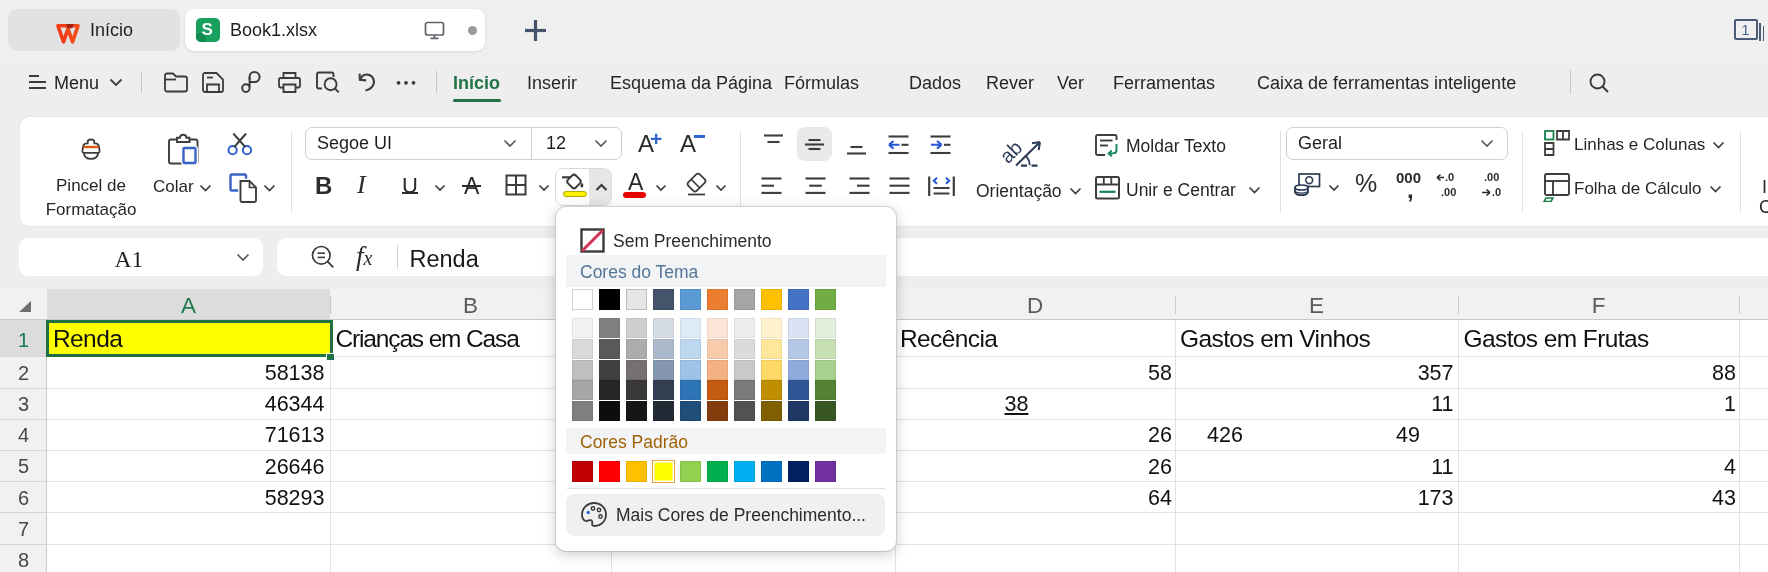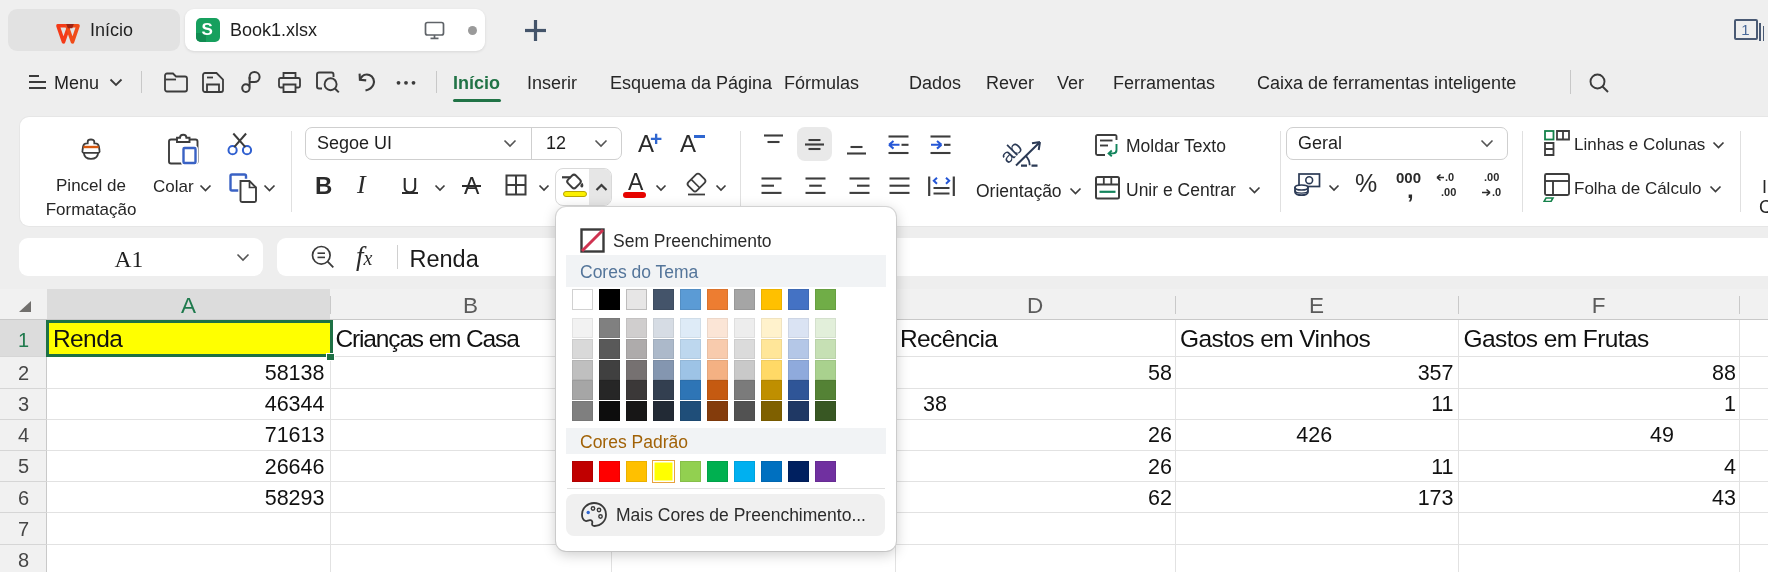--- a/index.html
+++ b/index.html
@@ -526,32 +526,32 @@
 <div class="abs txt" style="left:335.5px;top:326.8px;font-size:24.5px;line-height:24.5px;letter-spacing:-1.15px;color:#111111;">Crianças em Casa</div>
 <div class="abs txt" style="left:900px;top:326.8px;font-size:24.5px;line-height:24.5px;letter-spacing:-0.6px;color:#111111;">Recência</div>
 <div class="abs txt" style="left:1180px;top:326.8px;font-size:24.5px;line-height:24.5px;letter-spacing:-0.6px;color:#111111;">Gastos em Vinhos</div>
 <div class="abs txt" style="left:1463.5px;top:326.8px;font-size:24.5px;line-height:24.5px;letter-spacing:-0.6px;color:#111111;">Gastos em Frutas</div>
 <div class="abs txt" style="left:47px;top:363px;width:277.5px;text-align:right;font-size:21.5px;line-height:21.5px;color:#111111;">58138</div>
 <div class="abs txt" style="left:47px;top:394.2px;width:277.5px;text-align:right;font-size:21.5px;line-height:21.5px;color:#111111;">46344</div>
 <div class="abs txt" style="left:47px;top:425.4px;width:277.5px;text-align:right;font-size:21.5px;line-height:21.5px;color:#111111;">71613</div>
 <div class="abs txt" style="left:47px;top:456.6px;width:277.5px;text-align:right;font-size:21.5px;line-height:21.5px;color:#111111;">26646</div>
 <div class="abs txt" style="left:47px;top:487.8px;width:277.5px;text-align:right;font-size:21.5px;line-height:21.5px;color:#111111;">58293</div>
 <div class="abs txt" style="left:895px;top:363px;width:277px;text-align:right;font-size:21.5px;line-height:21.5px;color:#111111;">58</div>
-<div class="abs txt" style="left:923px;top:394.2px;width:277px;text-align:left;font-size:21.5px;line-height:21.5px;color:#111111;">38</div>
+<div class="abs txt" style="left:878px;top:394.2px;width:277px;text-align:center;font-size:21.5px;line-height:21.5px;color:#111111;text-decoration:underline;">38</div>
 <div class="abs txt" style="left:895px;top:425.4px;width:277px;text-align:right;font-size:21.5px;line-height:21.5px;color:#111111;">26</div>
 <div class="abs txt" style="left:895px;top:456.6px;width:277px;text-align:right;font-size:21.5px;line-height:21.5px;color:#111111;">26</div>
-<div class="abs txt" style="left:895px;top:487.8px;width:277px;text-align:right;font-size:21.5px;line-height:21.5px;color:#111111;">62</div>
+<div class="abs txt" style="left:895px;top:487.8px;width:277px;text-align:right;font-size:21.5px;line-height:21.5px;color:#111111;">64</div>
 <div class="abs txt" style="left:1175px;top:363px;width:278.5px;text-align:right;font-size:21.5px;line-height:21.5px;color:#111111;">357</div>
 <div class="abs txt" style="left:1175px;top:394.2px;width:278.5px;text-align:right;font-size:21.5px;line-height:21.5px;color:#111111;">11</div>
-<div class="abs txt" style="left:1175px;top:425.4px;width:278.5px;text-align:center;font-size:21.5px;line-height:21.5px;color:#111111;">426</div>
+<div class="abs txt" style="left:1175px;top:425.4px;width:278.5px;text-align:left;font-size:21.5px;line-height:21.5px;color:#111111;padding-left:32px;">426</div>
 <div class="abs txt" style="left:1175px;top:456.6px;width:278.5px;text-align:right;font-size:21.5px;line-height:21.5px;color:#111111;">11</div>
 <div class="abs txt" style="left:1175px;top:487.8px;width:278.5px;text-align:right;font-size:21.5px;line-height:21.5px;color:#111111;">173</div>
 <div class="abs txt" style="left:1458px;top:363px;width:278px;text-align:right;font-size:21.5px;line-height:21.5px;color:#111111;">88</div>
 <div class="abs txt" style="left:1458px;top:394.2px;width:278px;text-align:right;font-size:21.5px;line-height:21.5px;color:#111111;">1</div>
-<div class="abs txt" style="left:1396px;top:425.4px;width:278px;text-align:right;font-size:21.5px;line-height:21.5px;color:#111111;">49</div>
+<div class="abs txt" style="left:1396px;top:425.4px;width:278px;text-align:left;font-size:21.5px;line-height:21.5px;color:#111111;">49</div>
 <div class="abs txt" style="left:1458px;top:456.6px;width:278px;text-align:right;font-size:21.5px;line-height:21.5px;color:#111111;">4</div>
 <div class="abs txt" style="left:1458px;top:487.8px;width:278px;text-align:right;font-size:21.5px;line-height:21.5px;color:#111111;">43</div>
 <div class="abs" style="left:45.5px;top:320px;width:287px;height:37px;background:#ffff00;border:3px solid #1e7145;box-sizing:border-box;"></div>
 <div class="abs txt" style="left:53px;top:326.8px;font-size:24.5px;line-height:24.5px;letter-spacing:-0.6px;color:#111111;">Renda</div>
 <div class="abs" style="left:326px;top:352.5px;width:6.5px;height:6.5px;background:#1e7145;border:1.5px solid #ffffff;box-sizing:content-box;"></div>
 
 <div class="abs" style="left:556px;top:207px;width:340px;height:344px;background:#ffffff;border-radius:10px;box-shadow:0 3px 14px rgba(0,0,0,0.22),0 0 0 1px #e2e2e2;"></div>
 <div class="abs" style="left:580px;top:228px;">
 <svg width="25" height="25" viewBox="0 0 25 25">
 <rect x="1.5" y="1.5" width="22" height="22" fill="none" stroke="#3a3a3a" stroke-width="2.4"></rect>

